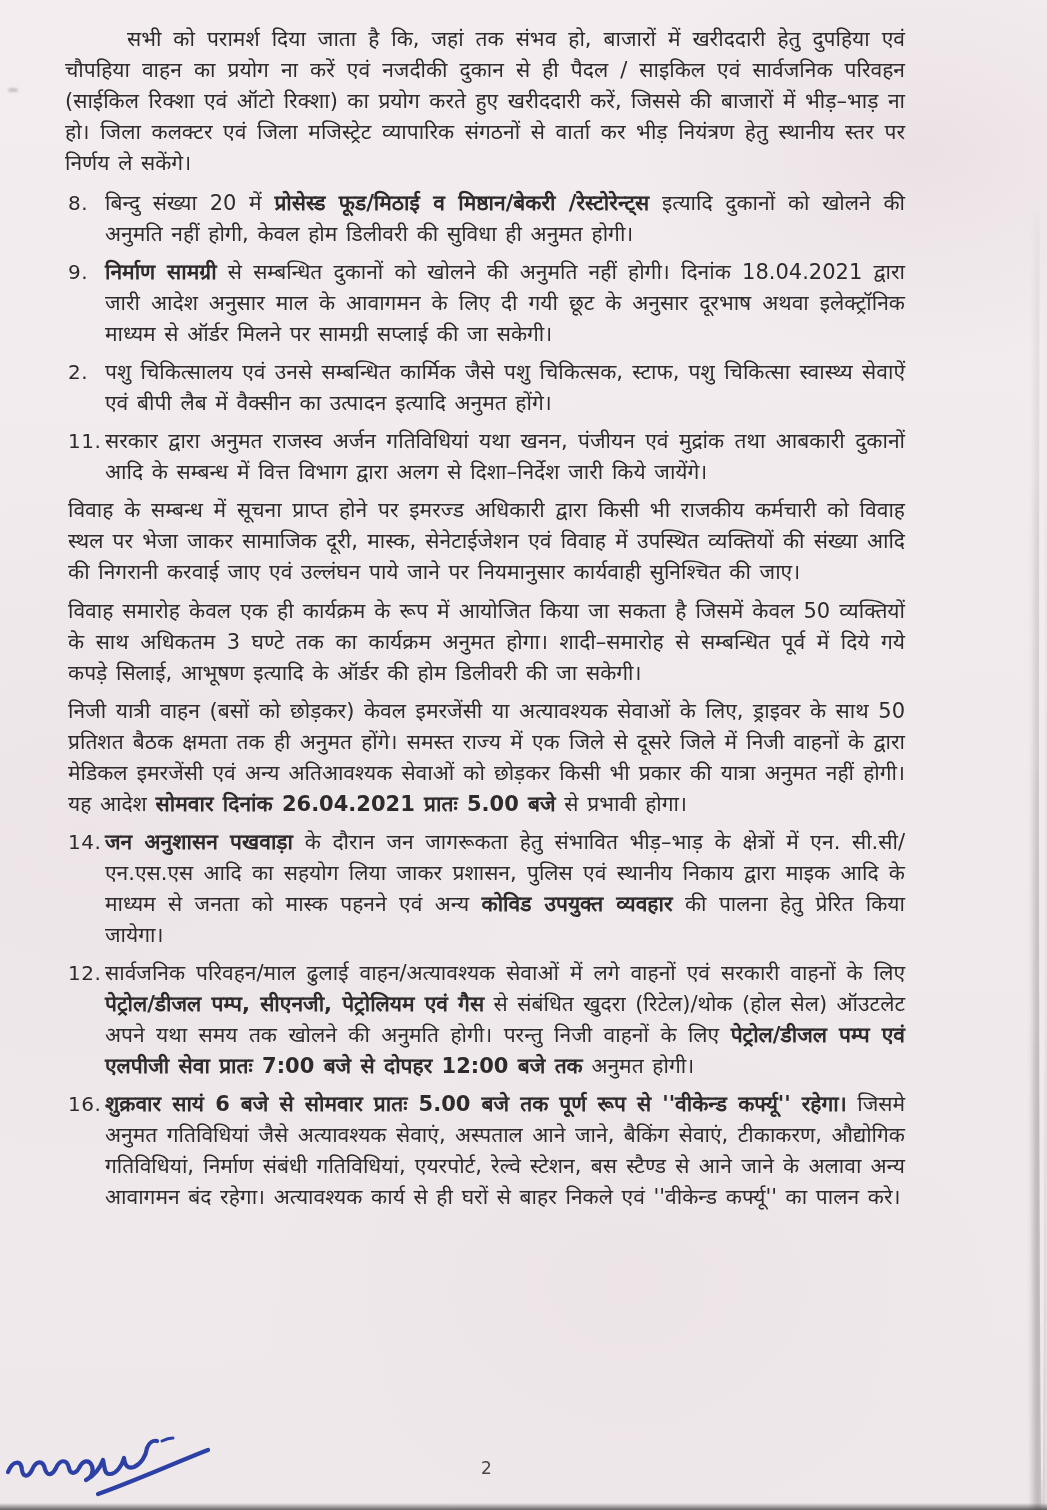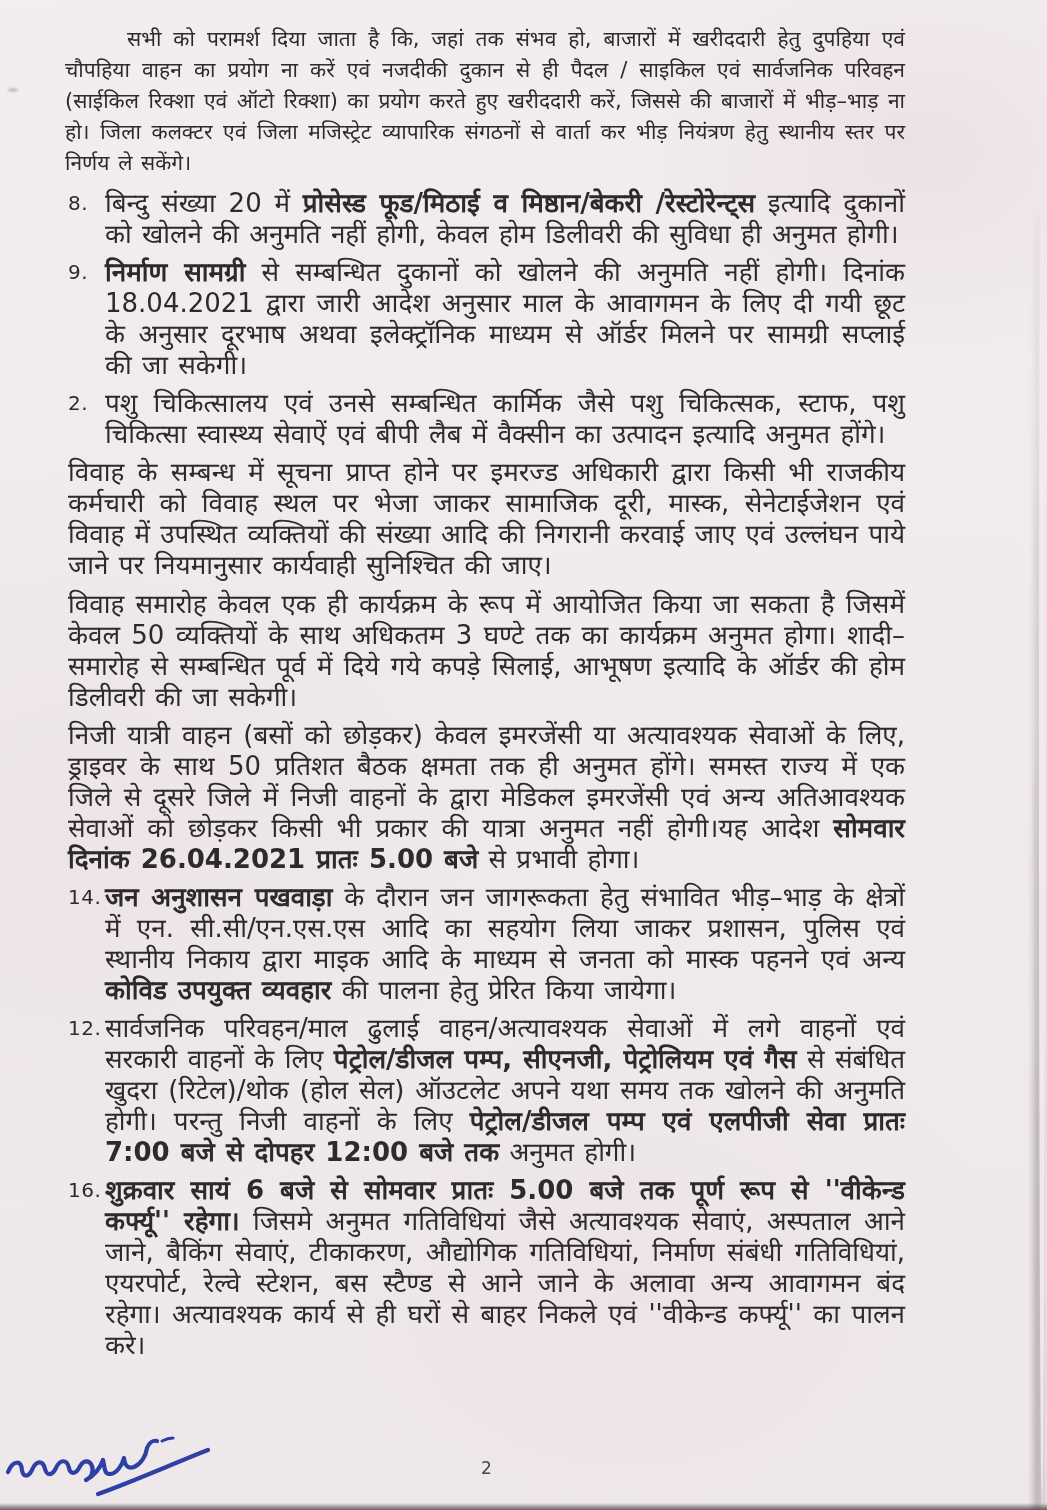--- a/index.html
+++ b/index.html
@@ -37,21 +37,21 @@
   }
   .item .num {
     flex: 0 0 37px;
     font-size: 20px;
     line-height: 31px;
     letter-spacing: .5px;
   }
   .item .body { flex: 1 1 auto; min-width: 0; }
   .para {
     margin: 0 0 8px 0;
-    font-size: 26px;
+    font-size: 21px;
     line-height: 31px;
     text-align: justify;
     word-spacing: 2px;
   }
   .para:last-child { margin-bottom: 0; }
   b { font-weight: 700; }
   .page-number {
     position: absolute;
     left: 481px; top: 1458px;
     font-size: 17px;
@@ -108,20 +108,26 @@
         </div>
     </div>
 
     <div class="item">
       <span class="num">2.</span>
       <div class="body">
           <p class="para"><span>पशु चिकित्सालय एवं उनसे सम्बन्धित कार्मिक जैसे पशु चिकित्सक, स्टाफ, पशु चिकित्सा स्वास्थ्य सेवाऐं एवं बीपी लैब में वैक्सीन का उत्पादन इत्यादि अनुमत होंगे।</span></p>
         </div>
     </div>
 
+    <div class="item">
+      <span class="num">11.</span>
+      <div class="body">
+          <p class="para"><span>सरकार द्वारा अनुमत राजस्व अर्जन गतिविधियां यथा खनन, पंजीयन एवं मुद्रांक तथा आबकारी दुकानों आदि के सम्बन्ध में वित्त विभाग द्वारा अलग से दिशा–निर्देश जारी किये जायेंगे।</span></p>
+        </div>
+    </div>
 
     <div class="item">
       <div class="body">
           <p class="para"><span>विवाह के सम्बन्ध में सूचना प्राप्त होने पर इमरज्ड अधिकारी द्वारा किसी भी राजकीय कर्मचारी को विवाह स्थल पर भेजा जाकर सामाजिक दूरी, मास्क, सेनेटाईजेशन एवं विवाह में उपस्थित व्यक्तियों की संख्या आदि की निगरानी करवाई जाए एवं उल्लंघन पाये जाने पर नियमानुसार कार्यवाही सुनिश्चित की जाए।</span></p>
           <p class="para"><span>विवाह समारोह केवल एक ही कार्यक्रम के रूप में आयोजित किया जा सकता है जिसमें केवल 50 व्यक्तियों के साथ अधिकतम 3 घण्टे तक का कार्यक्रम अनुमत होगा। शादी–समारोह से सम्बन्धित पूर्व में दिये गये कपड़े सिलाई, आभूषण इत्यादि के ऑर्डर की होम डिलीवरी की जा सकेगी।</span></p>
         </div>
     </div>
 
     <div class="item">
       <div class="body">

